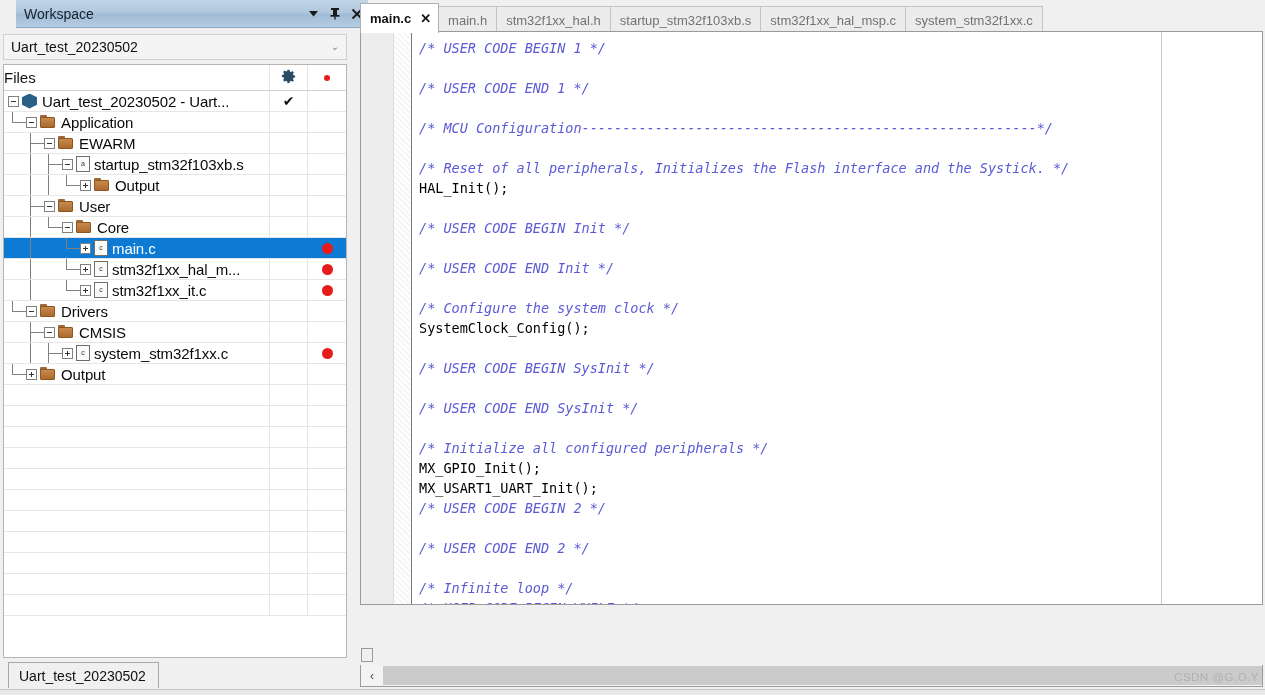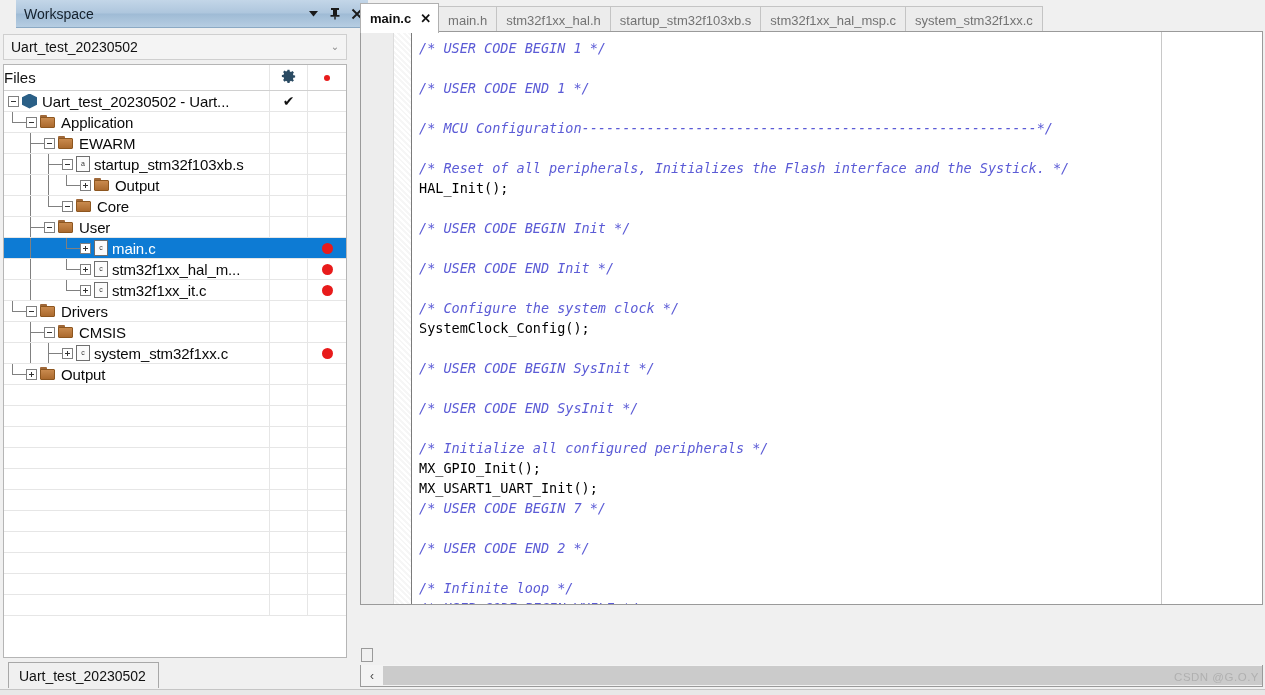--- a/index.html
+++ b/index.html
@@ -567,54 +567,54 @@
               <span class="node-label">Output</span>
             </div>
             <div class="tree-col-b"></div>
             <div class="tree-col-c"></div>
           </div>
           <div class="tree-row">
             <div class="tree-name-cell">
               <div class="tw"></div>
               <div class="tw">
                 <div class="vline"></div>
-              </div>
-              <div class="tw">
-                <div class="vline half"></div>
                 <div class="hline"></div>
               </div>
               <div class="tbox">
                 <div class="hline-in"></div>
                 <div class="sq"></div>
               </div>
               <div class="folder-icon">
                 <div class="tab-f"></div>
                 <div class="body-f"></div>
               </div>
-              <span class="node-label">Core</span>
-            </div>
-            <div class="tree-col-b"></div>
-            <div class="tree-col-c"></div>
-          </div>
-          <div class="tree-row">
-            <div class="tree-name-cell">
-              <div class="tw"></div>
-              <div class="tw">
-                <div class="vline"></div>
+              <span class="node-label">User</span>
+            </div>
+            <div class="tree-col-b"></div>
+            <div class="tree-col-c"></div>
+          </div>
+          <div class="tree-row">
+            <div class="tree-name-cell">
+              <div class="tw"></div>
+              <div class="tw">
+                <div class="vline"></div>
+              </div>
+              <div class="tw">
+                <div class="vline half"></div>
                 <div class="hline"></div>
               </div>
               <div class="tbox">
                 <div class="hline-in"></div>
                 <div class="sq"></div>
               </div>
               <div class="folder-icon">
                 <div class="tab-f"></div>
                 <div class="body-f"></div>
               </div>
-              <span class="node-label">User</span>
+              <span class="node-label">Core</span>
             </div>
             <div class="tree-col-b"></div>
             <div class="tree-col-c"></div>
           </div>
           <div class="tree-row selected">
             <div class="tree-name-cell">
               <div class="tw"></div>
               <div class="tw">
                 <div class="vline"></div>
               </div>
@@ -870,21 +870,21 @@
             <div class="code-line"><span class="cm">/* Configure the system clock */</span></div>
             <div class="code-line"><span>SystemClock_Config();</span></div>
             <div class="code-line">&nbsp;</div>
             <div class="code-line"><span class="cm">/* USER CODE BEGIN SysInit */</span></div>
             <div class="code-line">&nbsp;</div>
             <div class="code-line"><span class="cm">/* USER CODE END SysInit */</span></div>
             <div class="code-line">&nbsp;</div>
             <div class="code-line"><span class="cm">/* Initialize all configured peripherals */</span></div>
             <div class="code-line"><span>MX_GPIO_Init();</span></div>
             <div class="code-line"><span>MX_USART1_UART_Init();</span></div>
-            <div class="code-line"><span class="cm">/* USER CODE BEGIN 7 */</span></div>
+            <div class="code-line"><span class="cm">/* USER CODE BEGIN 2 */</span></div>
             <div class="code-line">&nbsp;</div>
             <div class="code-line"><span class="cm">/* USER CODE END 2 */</span></div>
             <div class="code-line">&nbsp;</div>
             <div class="code-line"><span class="cm">/* Infinite loop */</span></div>
             <div class="code-line"><span class="cm">/* USER CODE BEGIN WHILE */</span></div>
             <div class="code-line"><span class="kw">while</span><span> (</span><span class="num">1</span><span>)</span></div>
           </div>
       </div>
     </div>
 

